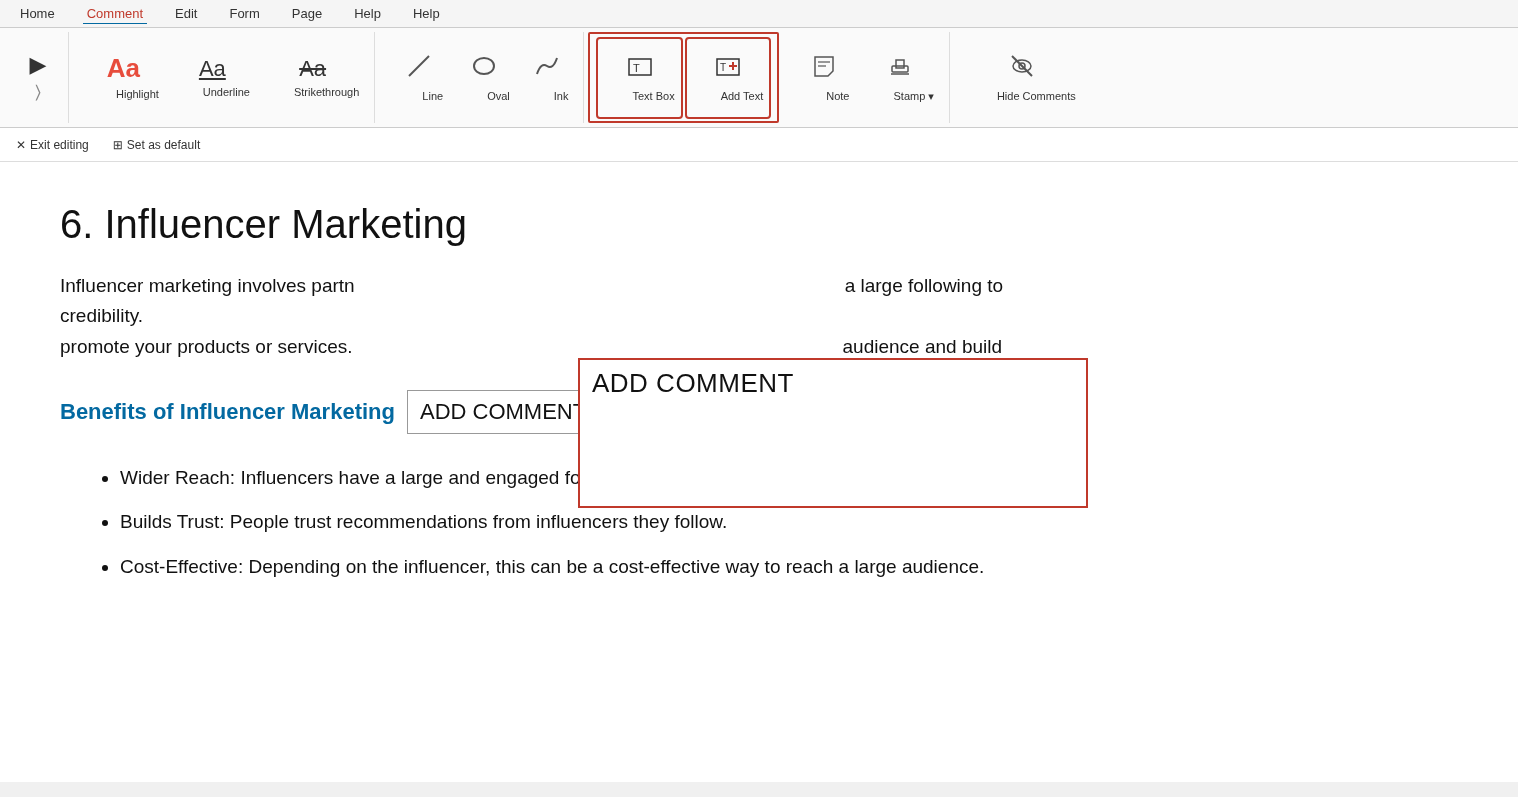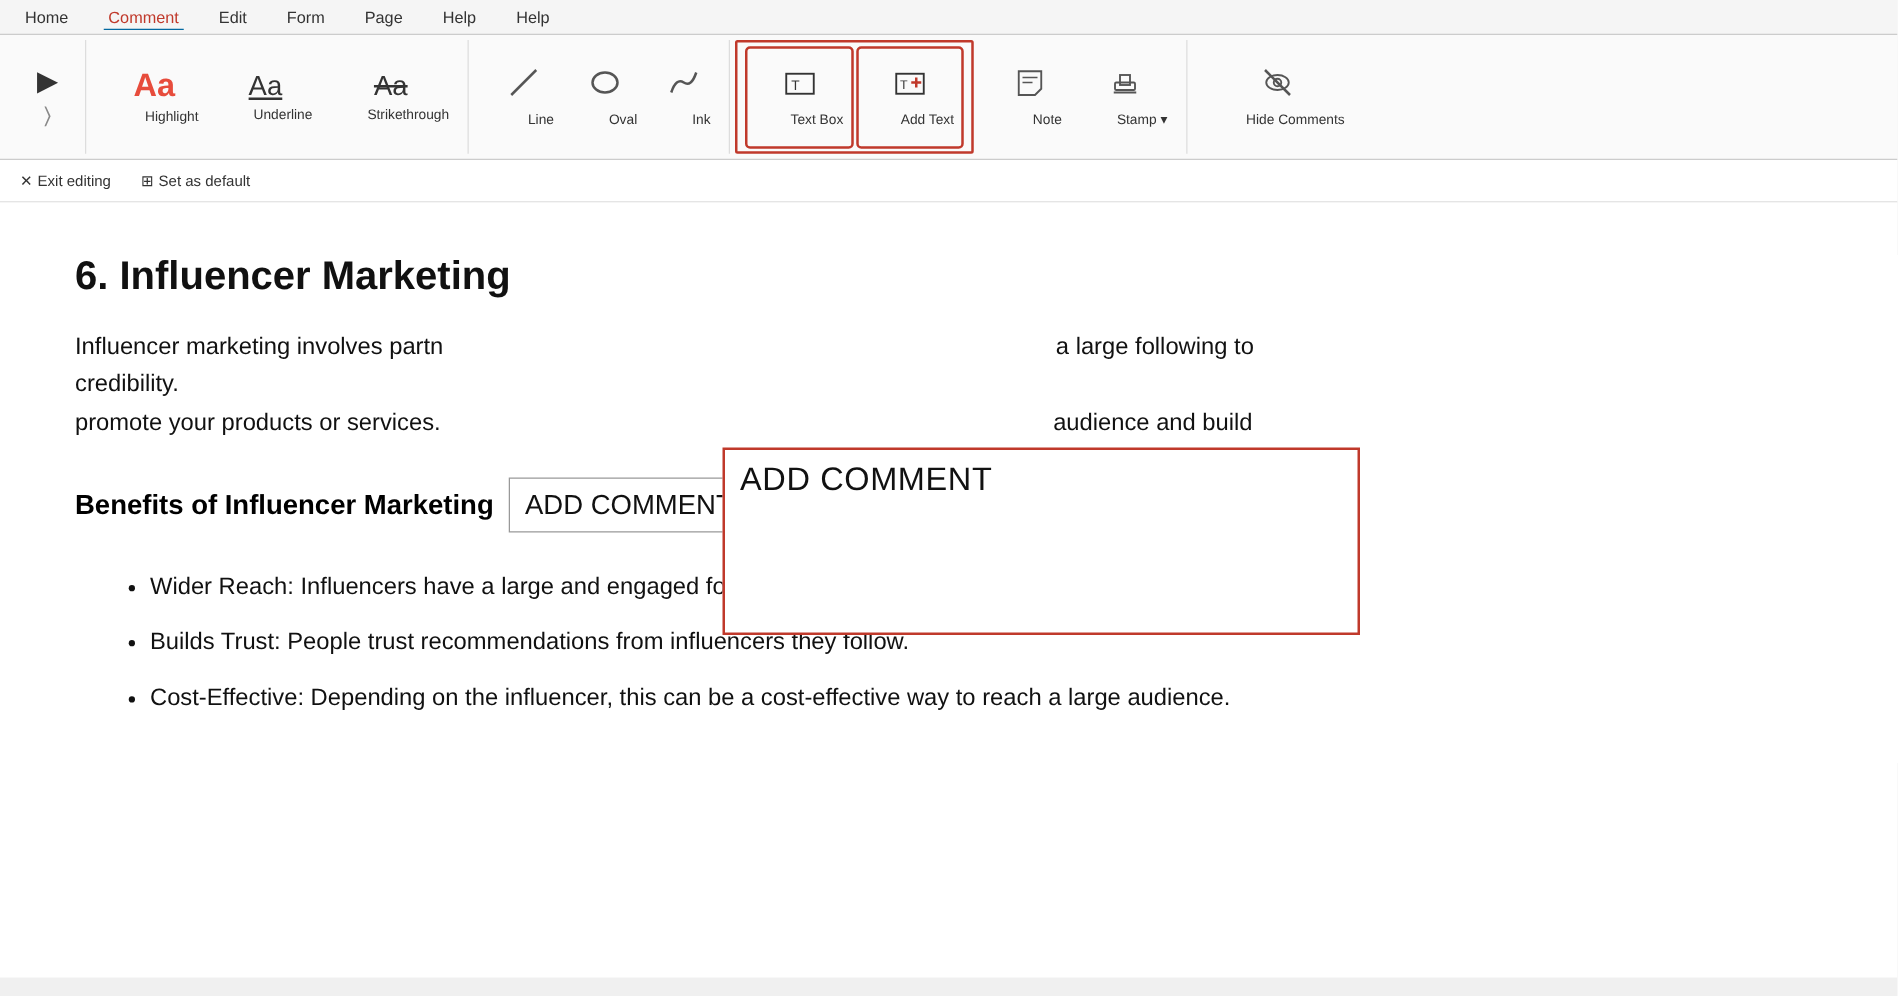--- a/index.html
+++ b/index.html
@@ -99,22 +99,22 @@
     
     .main-content {
       background: #fff;
       margin: 0;
       padding: 40px 60px 40px 60px;
       min-height: 620px;
       position: relative;
     }
 
     .page-title {
-      font-size: 32px;
-      font-weight: 700;
+      font-size: 40px;
+      font-weight: 400;
       color: #111;
       margin-bottom: 24px;
     }
 
     .body-text {
       font-size: 19px;
       color: #111;
       line-height: 1.6;
       margin-bottom: 28px;
       position: relative;
@@ -136,21 +136,21 @@
     }
     .text-box-large .add-comment-text {
       font-size: 26px;
       color: #111;
       letter-spacing: 0.5px;
     }
 
     .section-heading {
       font-size: 22px;
       font-weight: 900;
-      color: #000000;
+      color: #0369a1;
       display: inline;
     }
 
     .text-box-small {
       display: inline-flex;
       align-items: center;
       border: 1px solid #999;
       background: #fff;
       padding: 6px 12px;
       min-width: 400px;

